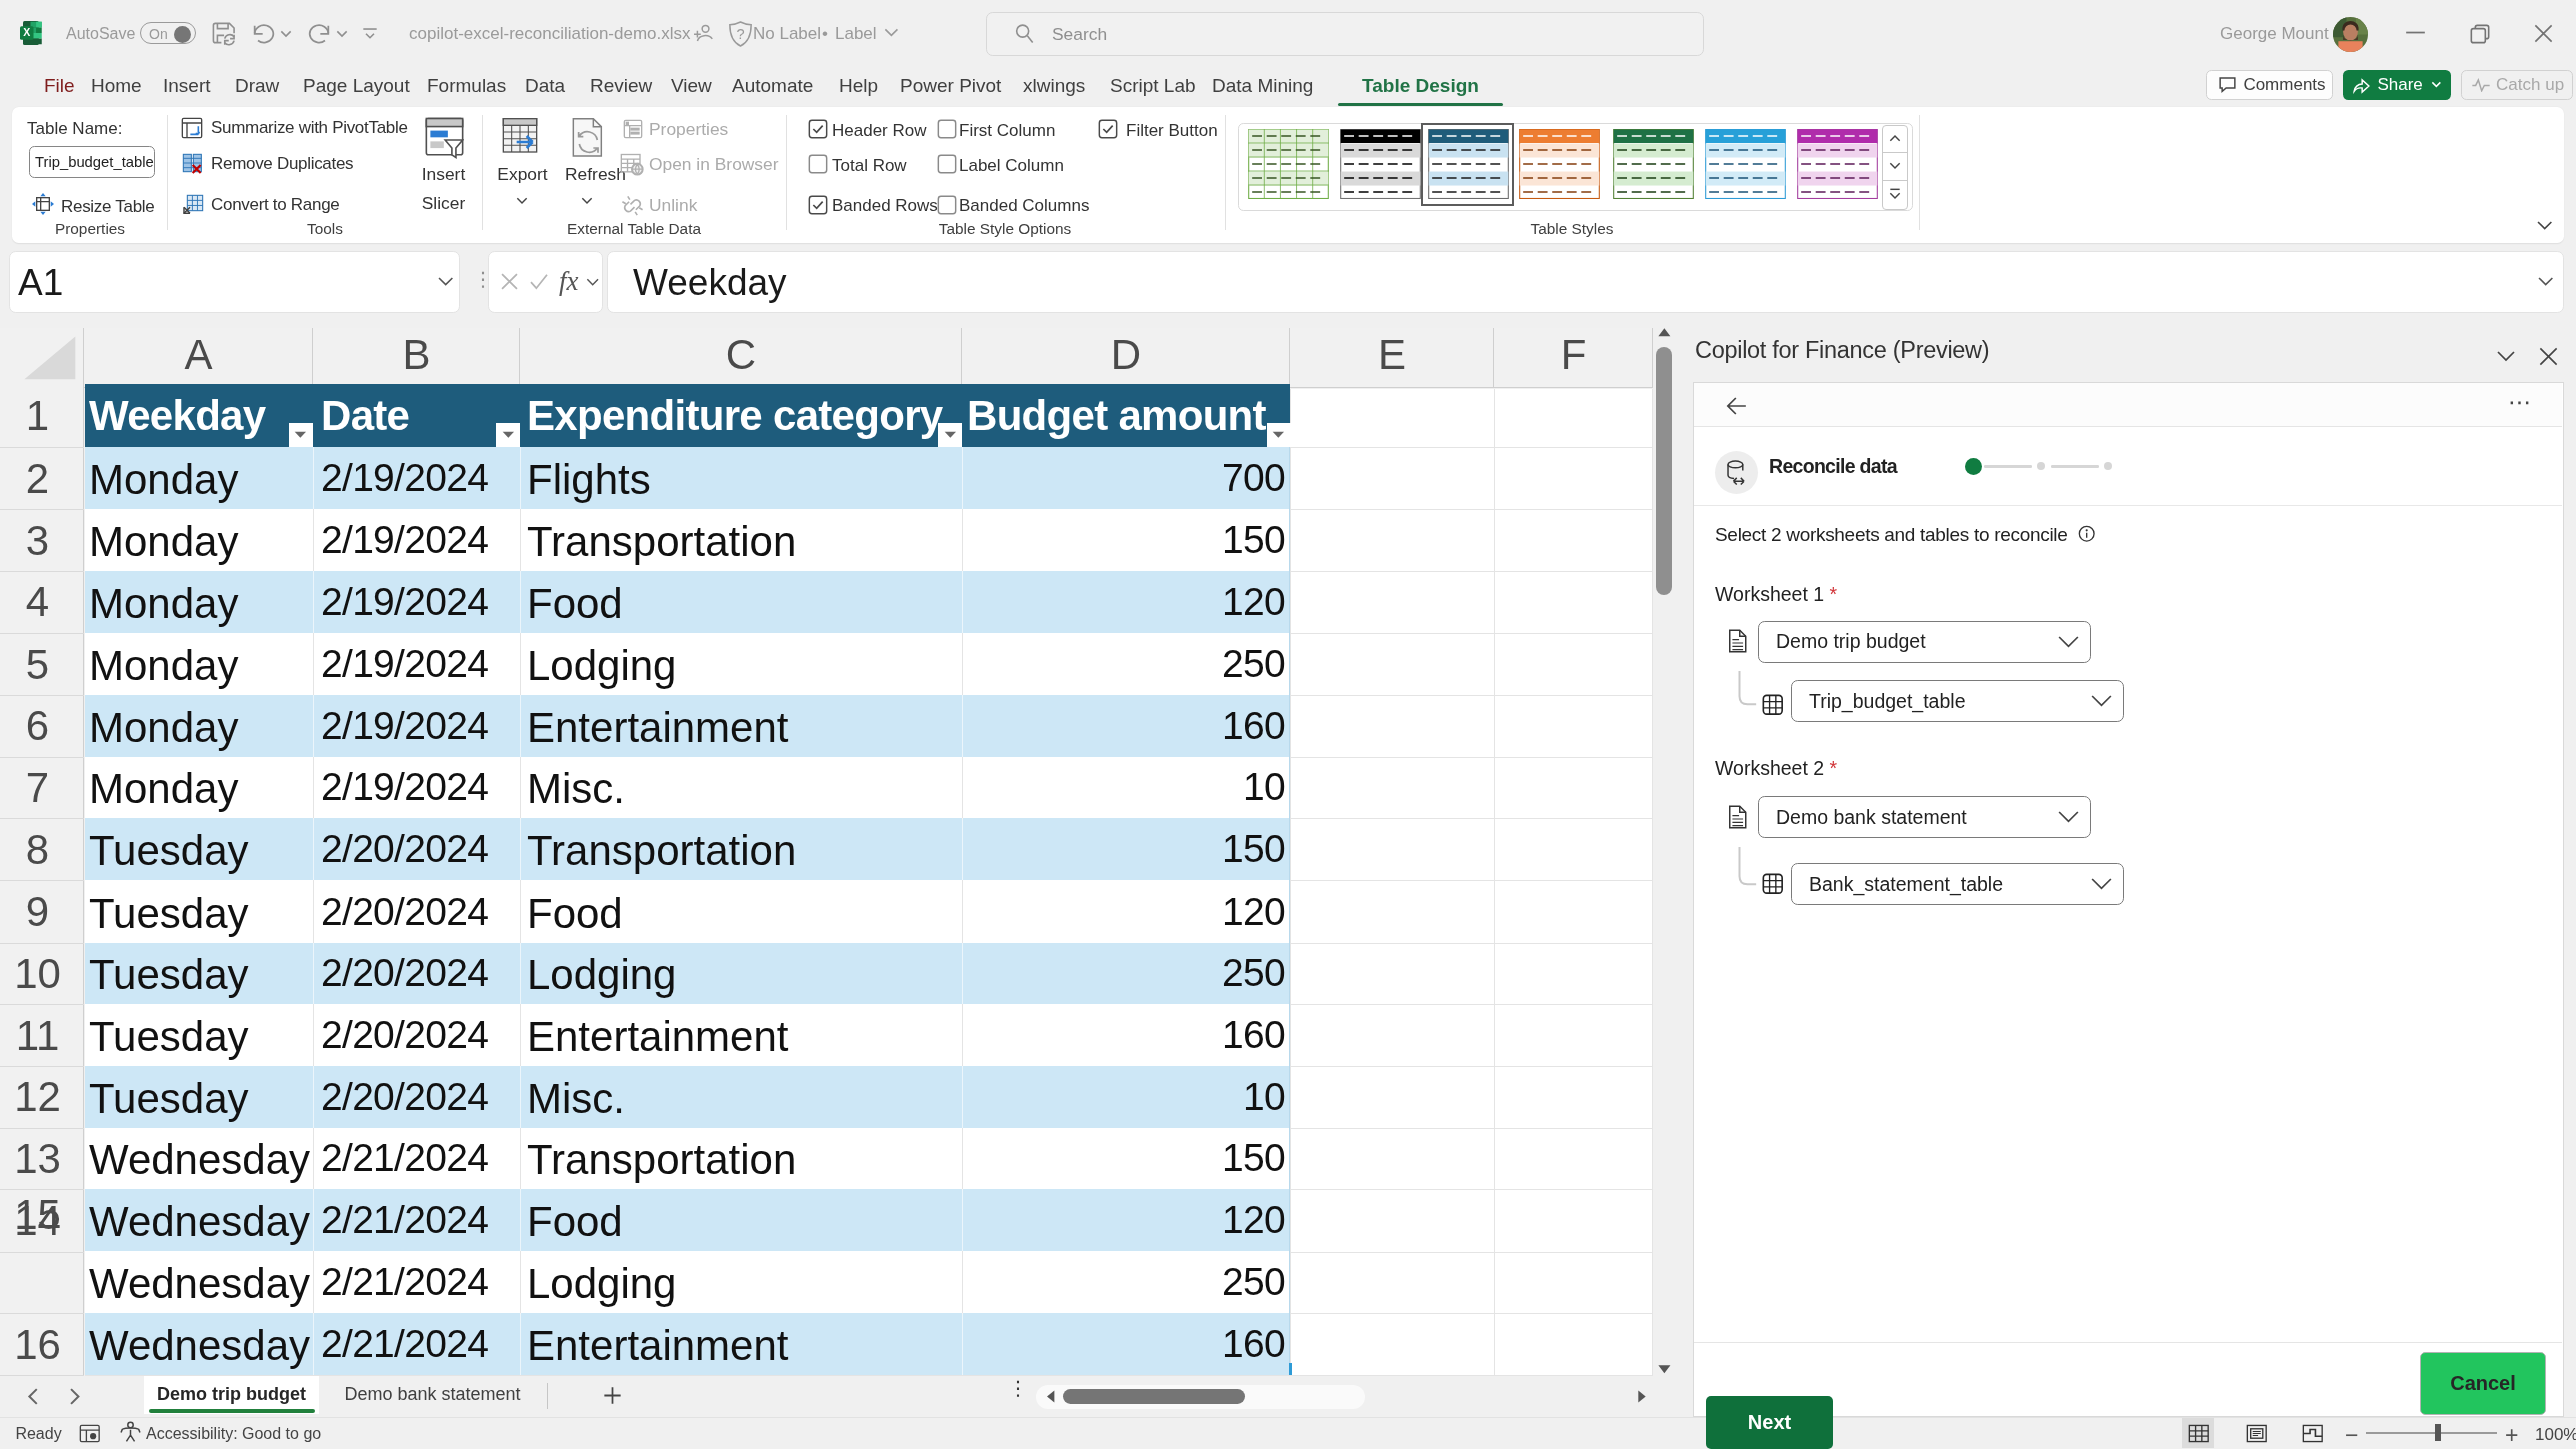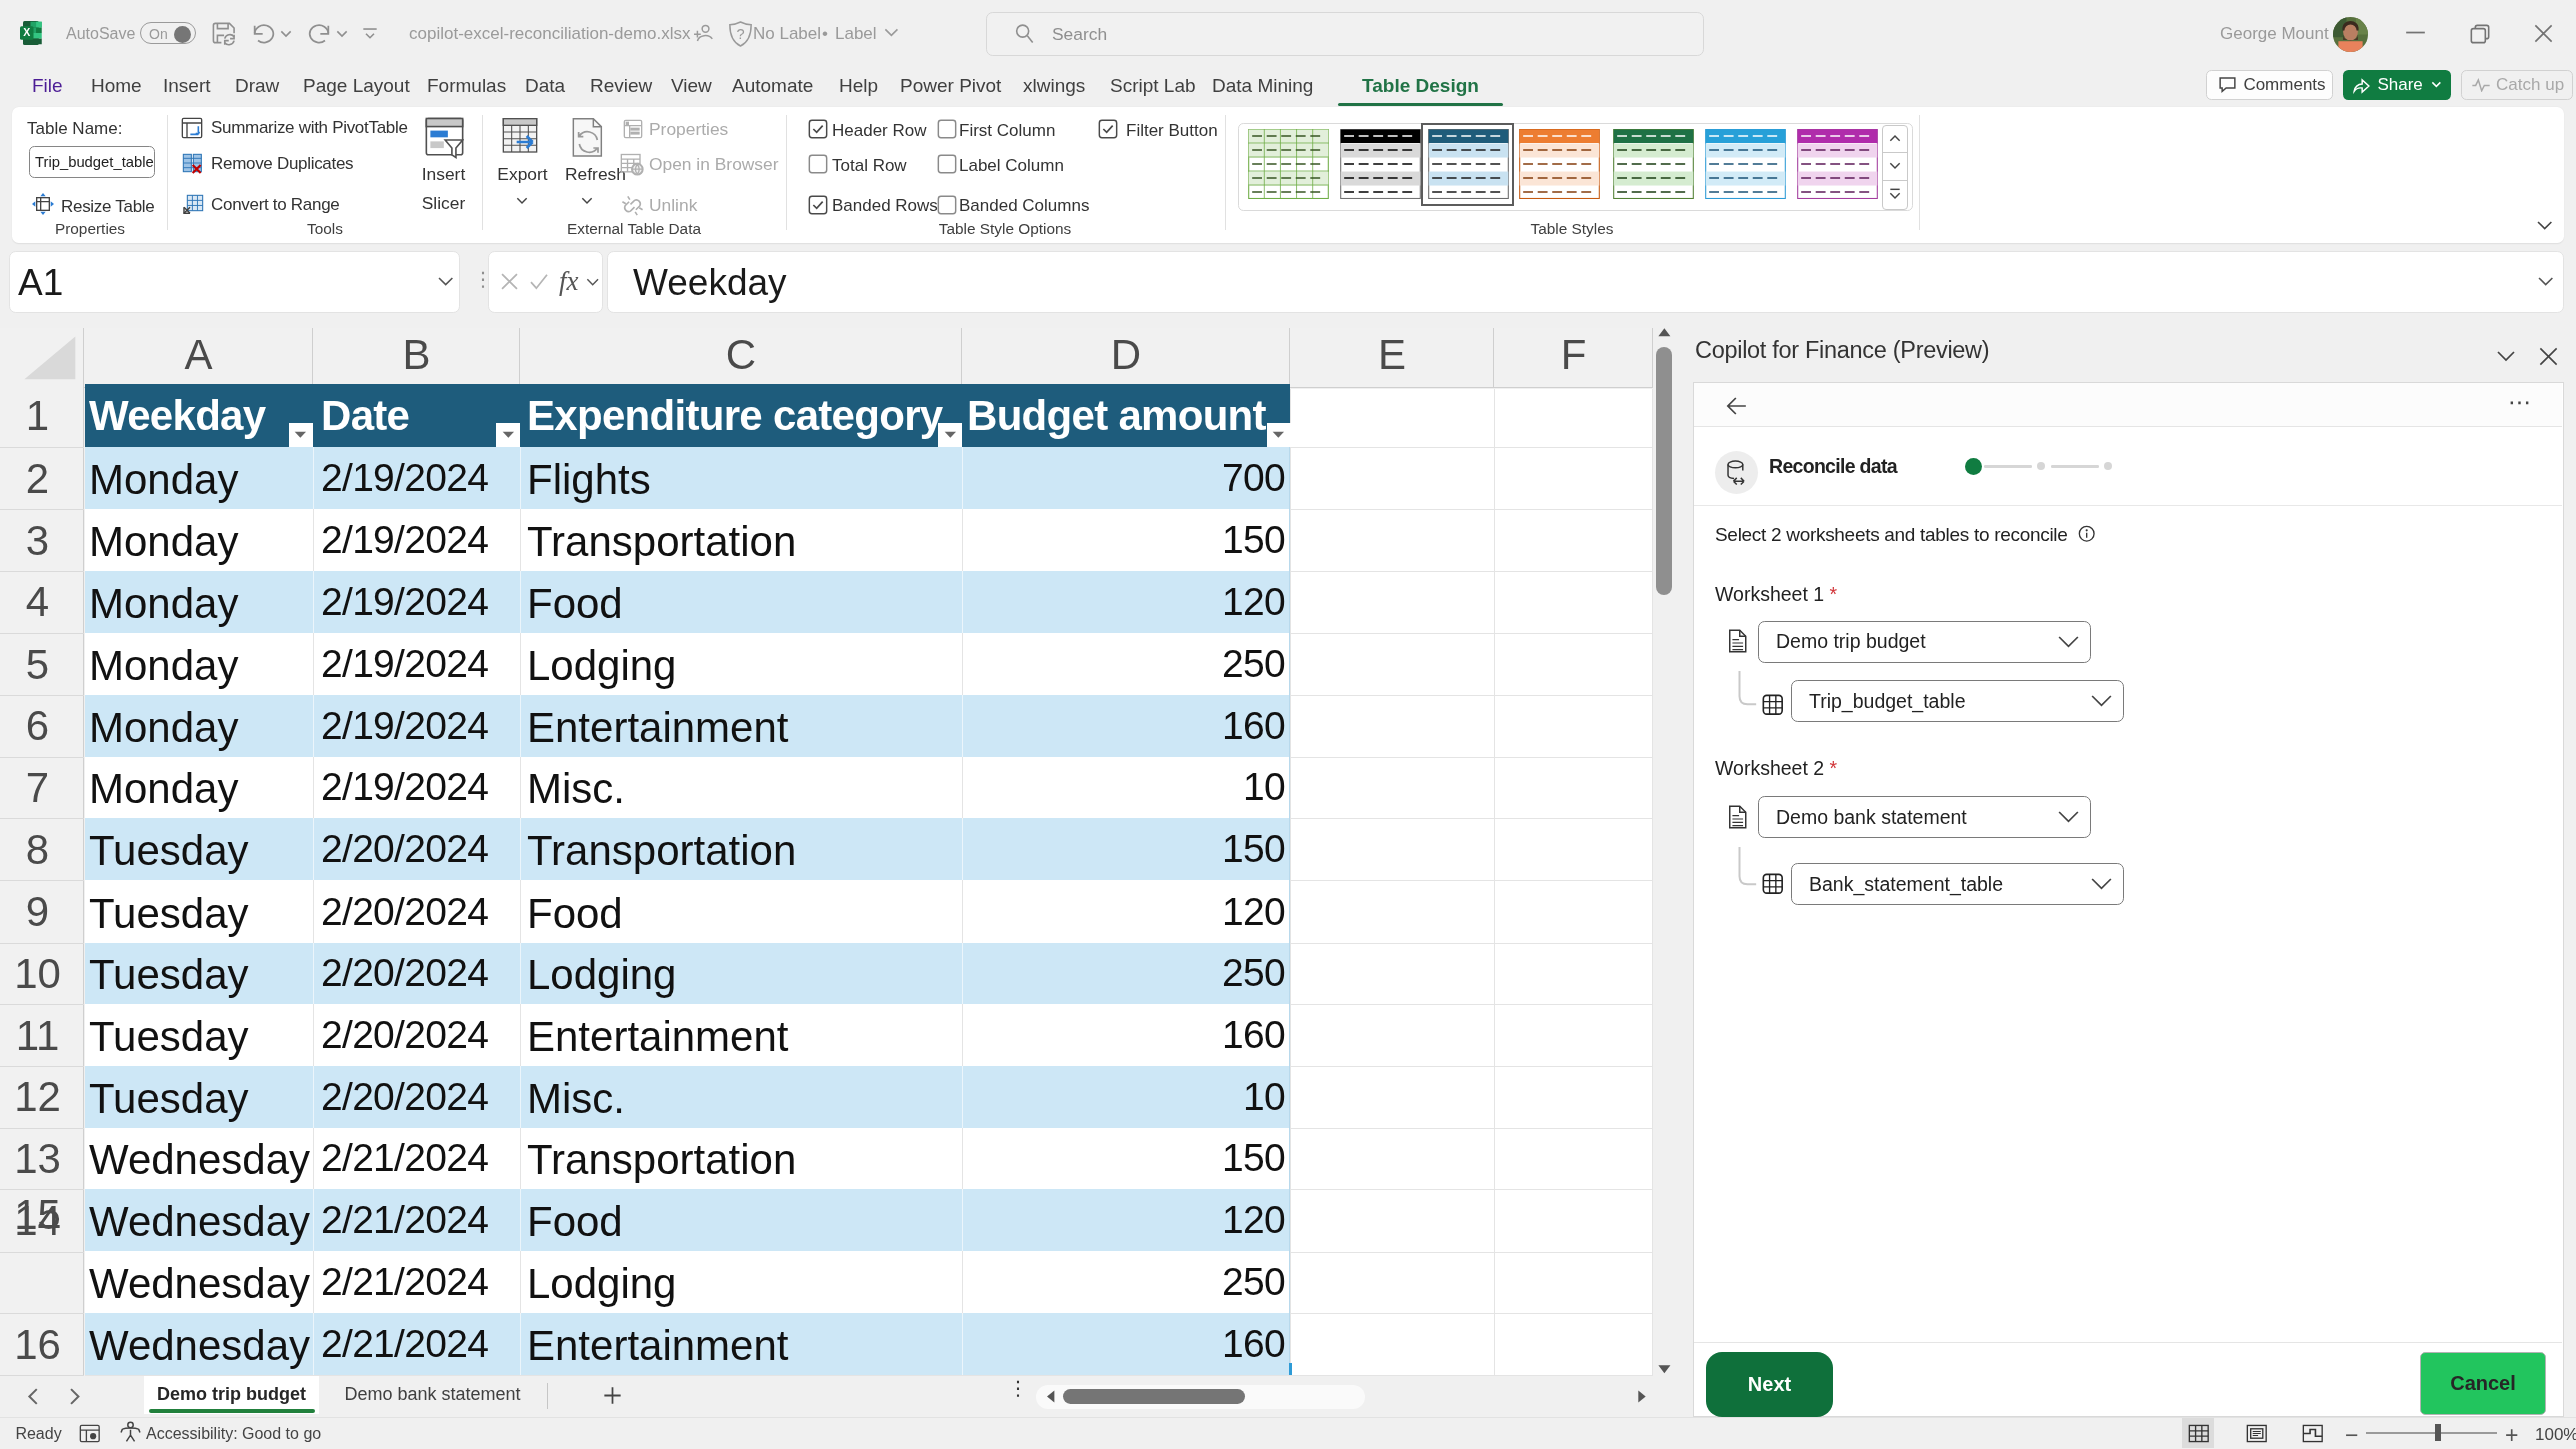--- a/index.html
+++ b/index.html
@@ -106,21 +106,21 @@
   </svg>
 <svg class="ab" style="left:2470px;top:23.5px" width="20" height="20" viewBox="0 0 30 30" fill="none" stroke="#737373" stroke-width="2.4">
 <rect x="2" y="7" width="21" height="21" rx="3"></rect>
 <path d="M8 7 V5 a3 3 0 0 1 3-3 h14 a3 3 0 0 1 3 3 v14 a3 3 0 0 1 -3 3 h-2"></path>
 </svg>
 <svg class="ab" style="left:2534px;top:23.5px" width="19" height="19" viewBox="0 0 28 28" fill="none" stroke="#737373" stroke-width="2.4">
 <path d="M2 2 L26 26 M26 2 L2 26"></path>
 </svg>
 
 <div class="ab" style="left:0;top:67px;width:2576px;height:40px;background:#f0f0f0;"></div>
-<div class="ab" style="top:75px;font-size:19px;color:#4c1d95;left:32px;">File</div>
+<div class="ab" style="top:75px;font-size:19px;color:#7f1d1d;left:44px;">File</div>
 <div class="ab" style="top:75px;font-size:19px;color:#404040;left:91px;">Home</div>
 <div class="ab" style="top:75px;font-size:19px;color:#404040;left:163px;">Insert</div>
 <div class="ab" style="top:75px;font-size:19px;color:#404040;left:235px;">Draw</div>
 <div class="ab" style="top:75px;font-size:19px;color:#404040;left:303px;">Page Layout</div>
 <div class="ab" style="top:75px;font-size:19px;color:#404040;left:427px;">Formulas</div>
 <div class="ab" style="top:75px;font-size:19px;color:#404040;left:525px;">Data</div>
 <div class="ab" style="top:75px;font-size:19px;color:#404040;left:590px;">Review</div>
 <div class="ab" style="top:75px;font-size:19px;color:#404040;left:671px;">View</div>
 <div class="ab" style="top:75px;font-size:19px;color:#404040;left:732px;">Automate</div>
 <div class="ab" style="top:75px;font-size:19px;color:#404040;left:839px;">Help</div>
@@ -785,19 +785,19 @@
 <rect x="2" y="2" width="28" height="28" rx="5"></rect>
     <path d="M2 11.3 h28 M2 20.6 h28 M11.3 2 v28 M20.6 2 v28" stroke-width="2"></path>
 </svg>
 <div class="ab" style="left:1791px;top:863px;width:333px;height:42px;background:#fff;border:1.3px solid #7a7a7a;border-radius:6.7px;"></div>
 <div class="ab" style="left:1809px;top:873px;font-size:19.5px;color:#222;">Bank_statement_table</div>
 <svg class="ab" style="left:2090px;top:877px" width="23" height="13.4" viewBox="0 0 34 20" fill="none" stroke="#444" stroke-width="2.6">
     <path d="M3 3 L17 17 L31 3"></path>
   </svg>
 
 <div class="ab" style="left:1694px;top:1342px;width:868px;height:1.3px;background:#e5e5e5;"></div>
-<div class="ab flex" style="left:1706px;top:1352px;width:127px;height:65px;background:#0f703b;border-radius:16px;justify-content:center;">
+<div class="ab flex" style="left:1706px;top:1396px;width:127px;height:53px;background:#0f703b;border-radius:5px;justify-content:center;">
     <span style="color:#fff;font-size:20px;font-weight:bold;">Next</span>
   </div>
 <div class="ab flex" style="left:2420px;top:1352px;width:126px;height:63px;background:#22c55e;border:1.3px solid #b3b3b3;border-radius:5.4px;justify-content:center;">
     <span style="color:#262626;font-size:20px;font-weight:bold;">Cancel</span>
   </div>
 
 
 </body></html>

